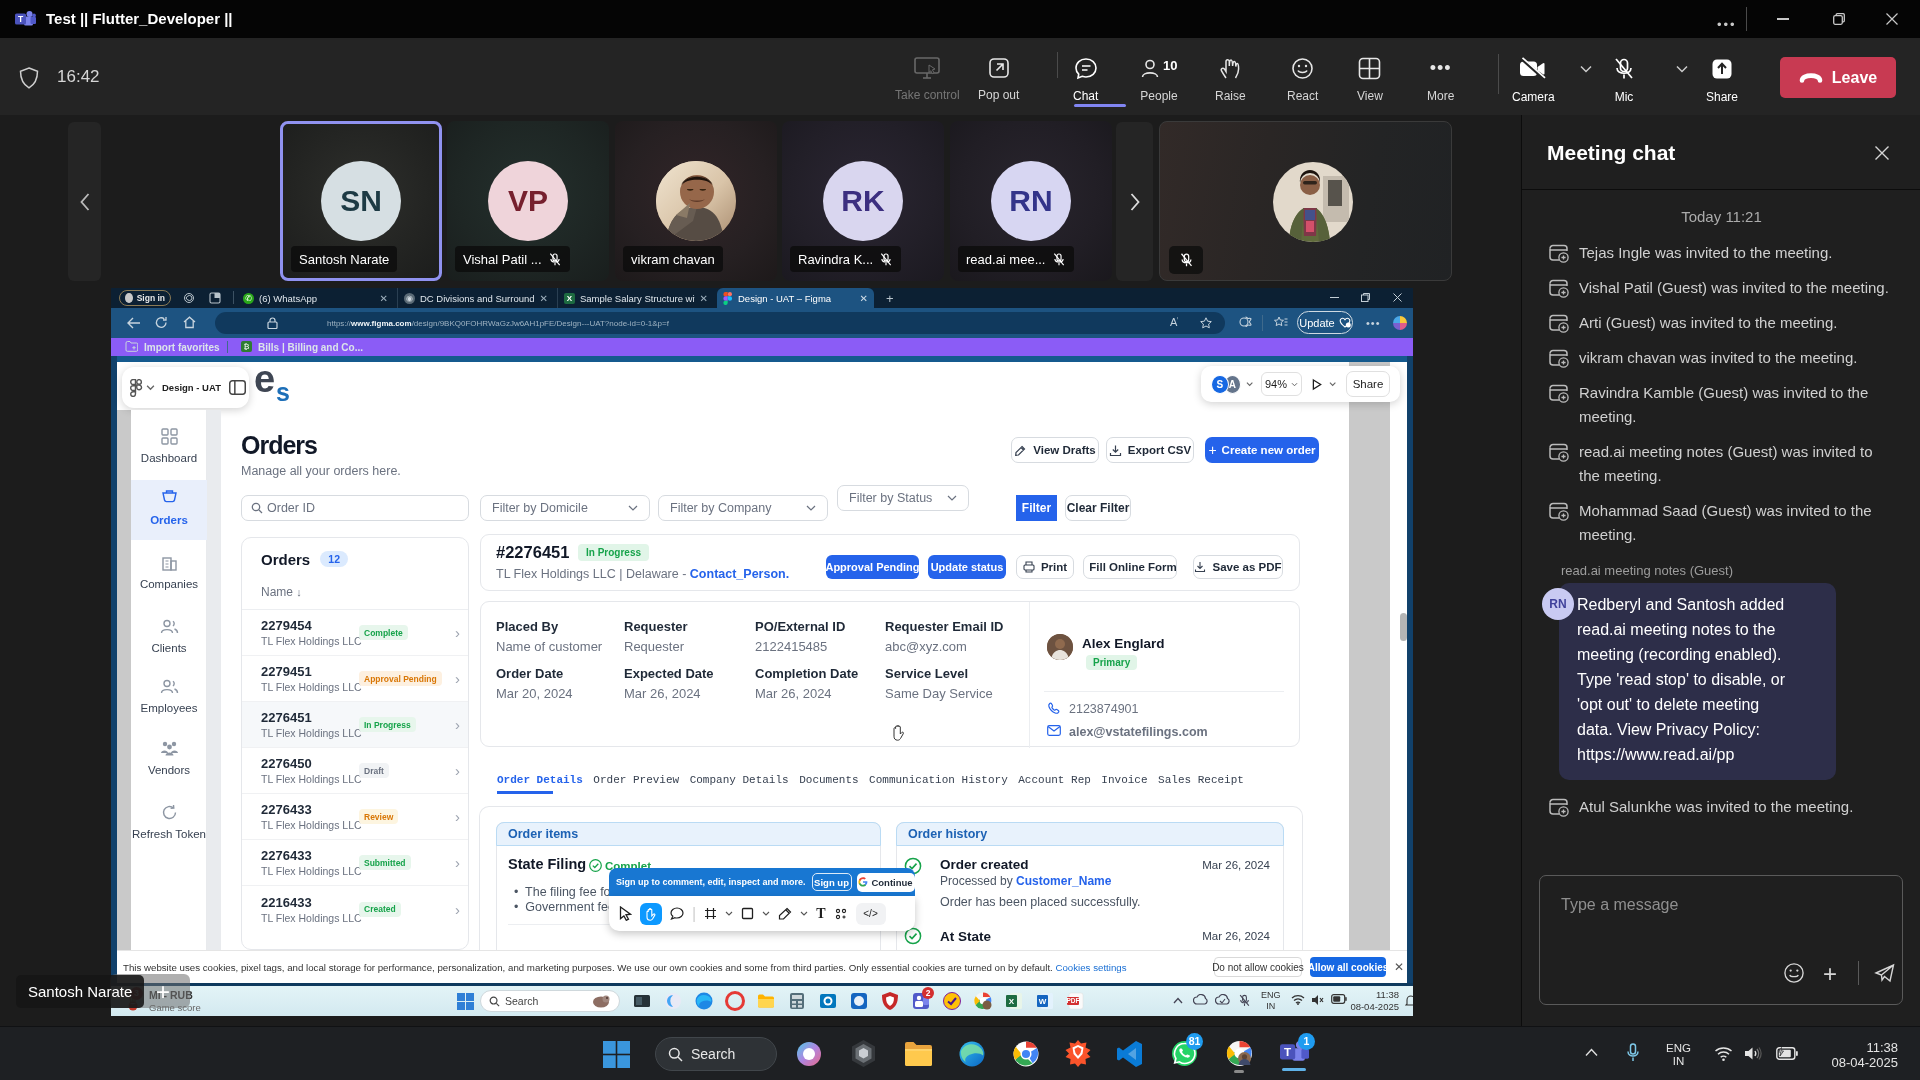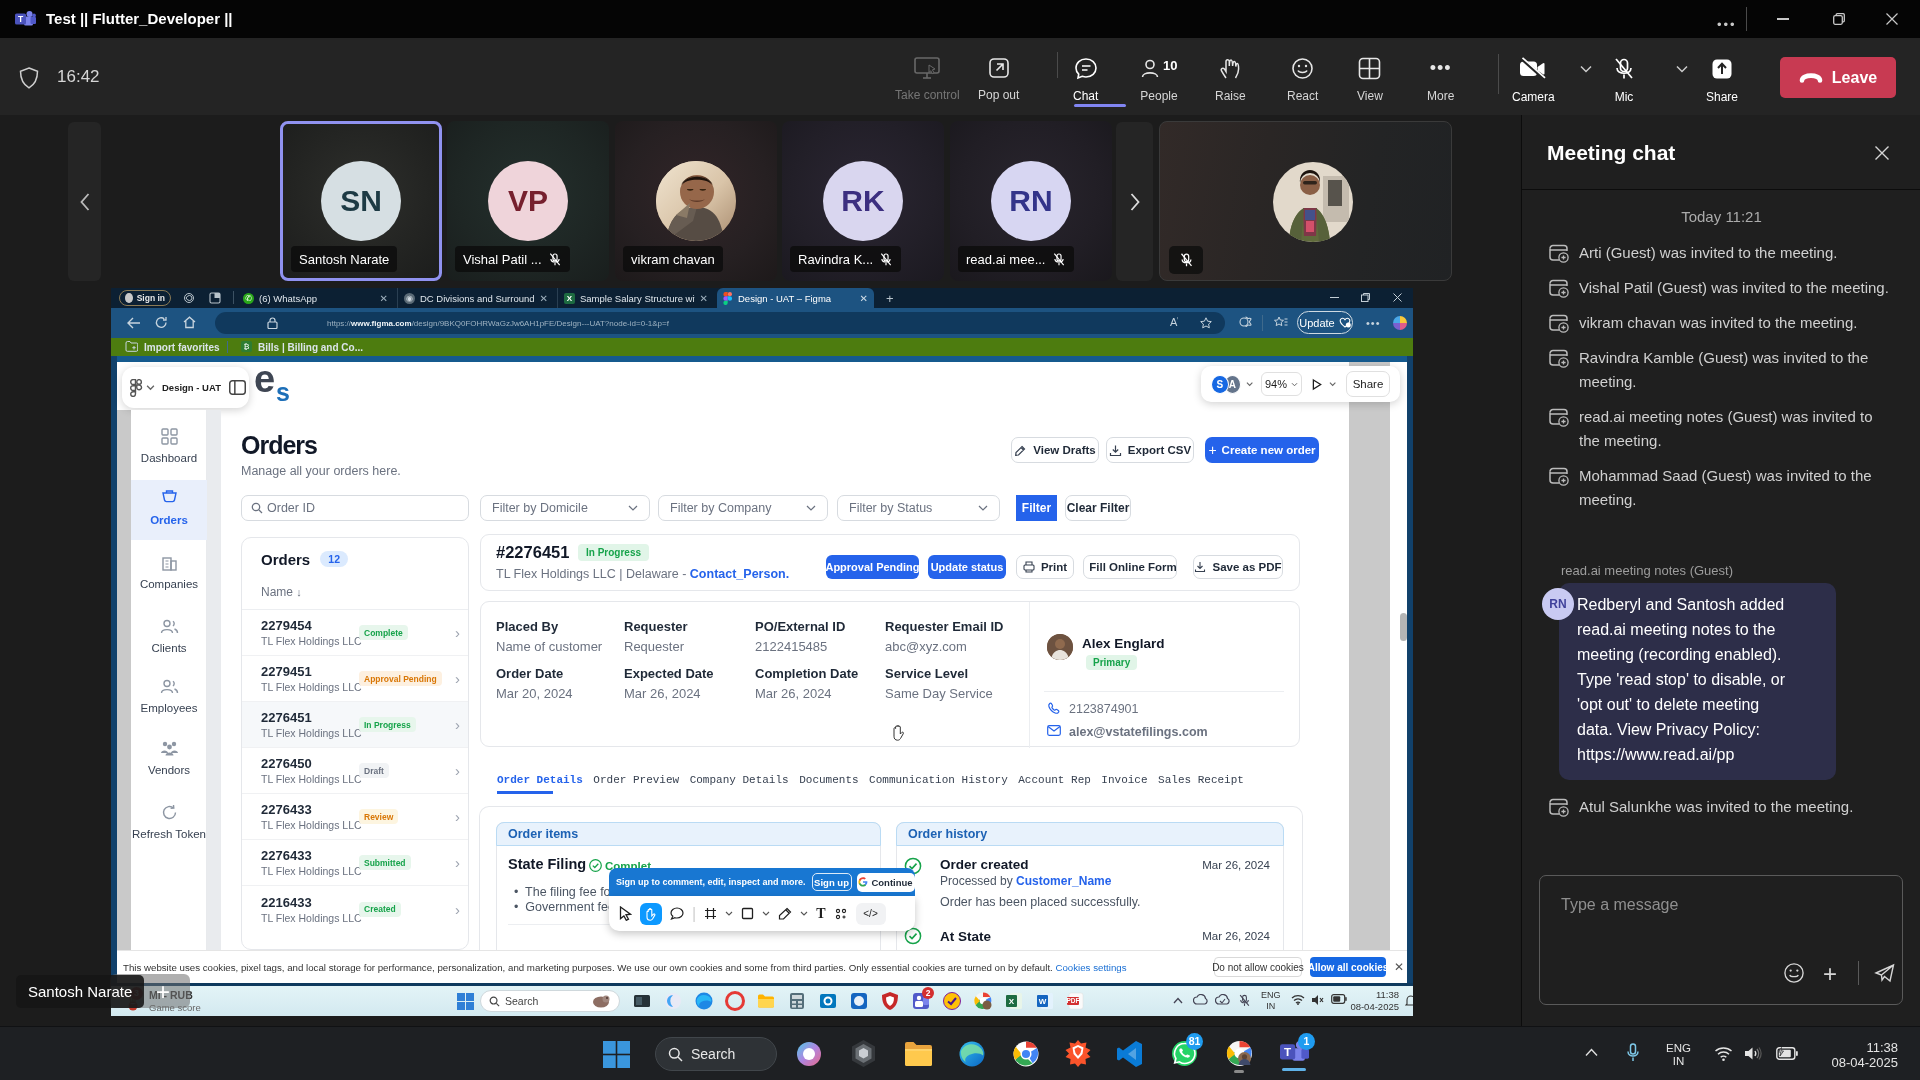--- a/index.html
+++ b/index.html
@@ -348,21 +348,21 @@
     </div>
     <div class="abs" style="left:1255px;top:9px;color:#c7d4de;font-size:11px;letter-spacing:1px;">•••</div>
     <svg class="abs" style="left:1281px;top:7px;" width="16" height="16" viewBox="0 0 16 16">
           <path d="M8 1 a7 7 0 0 1 7 7 l-7 0z" fill="#f8c83a"></path>
           <path d="M15 8 a7 7 0 0 1 -7 7 l0-7z" fill="#e05c8a"></path>
           <path d="M8 15 a7 7 0 0 1 -7 -7 l7 0z" fill="#7a5fd0"></path>
           <path d="M1 8 a7 7 0 0 1 7 -7 l0 7z" fill="#4aa8e8"></path>
         </svg>
   </div>
 
-  <div class="abs" style="left:0;top:50px;width:1302px;height:18px;background:#4d7c0f;">
+  <div class="abs" style="left:0;top:50px;width:1302px;height:18px;background:#8b5cf6;">
     <svg class="abs" style="left:14px;top:3px;" width="13" height="11" viewBox="0 0 13 11">
           <path d="M1 2 a1.5 1.5 0 0 1 1.5 -1.5 L5 0.5 L6 2 L11.5 2 a1.2 1.2 0 0 1 1.2 1.2 L12.7 9 a1.3 1.3 0 0 1 -1.3 1.3 L2.3 10.3 A1.3 1.3 0 0 1 1 9z M9 5 L9 8.5 M7.3 6.7 L10.7 6.7" fill="none" stroke="#c7d4de" stroke-width="1"></path>
         </svg>
     <div class="abs" style="left:33px;top:4px;color:#dbe4ea;font-size:10px;font-weight:600;">Import favorites</div>
     <div class="abs" style="left:116px;top:3px;width:1px;height:12px;background:#3f6a8c;"></div>
     <div class="abs" style="left:130px;top:3px;width:11px;height:11px;background:#2e7d32;border-radius:2px;color:#fff;font-size:8px;text-align:center;line-height:11px;">₿</div>
     <div class="abs" style="left:147px;top:4px;color:#dbe4ea;font-size:10px;font-weight:600;">Bills | Billing and Co...</div>
   </div>
 
   <div class="abs" style="left:0;top:68px;width:1302px;height:6px;background:#155a8e;"></div>
@@ -505,21 +505,21 @@
         <svg width="10" height="6" viewBox="0 0 10 6">
           <path d="M1 1 L5 5 L9 1" fill="none" stroke="#6b7280" stroke-width="1.2"></path>
         </svg>
       </div>
   <div class="abs selbox" style="left:547px;top:207px;width:170px;">
         <span>Filter by Company</span>
         <svg width="10" height="6" viewBox="0 0 10 6">
           <path d="M1 1 L5 5 L9 1" fill="none" stroke="#6b7280" stroke-width="1.2"></path>
         </svg>
       </div>
-  <div class="abs selbox" style="left:726px;top:207px;width:163px;gap:8px;">
+  <div class="abs selbox" style="left:726px;top:197px;width:132px;gap:8px;">
         <span>Filter by Status</span>
         <svg width="10" height="6" viewBox="0 0 10 6">
           <path d="M1 1 L5 5 L9 1" fill="none" stroke="#6b7280" stroke-width="1.2"></path>
         </svg>
       </div>
   <div class="abs" style="left:905px;top:207px;width:41px;height:26px;background:#2563eb;border-radius:0;color:#fff;font-size:12px;font-weight:600;display:flex;align-items:center;justify-content:center;">Filter</div>
   <div class="abs" style="left:954px;top:207px;width:66px;height:26px;background:#fff;border:1px solid #d7dbe0;border-radius:7px;color:#1f2937;font-size:12px;font-weight:600;display:flex;align-items:center;justify-content:center;">Clear Filter</div>
 
   <div class="abs" style="left:130px;top:249px;width:228px;height:413px;background:#fff;border:1px solid #e5e7eb;border-radius:10px;">
     <div style="padding:13px 0 0 19px;font-size:15px;font-weight:700;color:#111827;">Orders <span style="display:inline-block;margin-left:6px;background:#dbeafe;color:#2563eb;font-size:10.5px;font-weight:700;border-radius:9px;padding:2px 8px;position:relative;top:-2px;">12</span></div>
@@ -915,28 +915,35 @@
         </svg></div>
   <div class="abs" style="left:0;top:74px;width:399px;height:1px;background:#0c0c0c;"></div>
   <div class="abs" style="left:0;top:93px;width:399px;text-align:center;font-size:15px;color:#ababab;">Today 11:21</div>
   <div class="abs" style="left:0;top:126px;width:399px;">
     <div class="chatmsg"><svg class="cmicon" width="23" height="23" viewBox="0 0 23 23">
             <path d="M3 7.5 a3 3 0 0 1 3 -3 L17 4.5 a3 3 0 0 1 3 3 L20 10" fill="none" stroke="#bbb" stroke-width="1.5"></path>
             <path d="M3 7.5 L3 16 a3 3 0 0 0 3 3 L12 19" fill="none" stroke="#bbb" stroke-width="1.5"></path>
             <path d="M3 9 L20 9" stroke="#bbb" stroke-width="1.5"></path>
             <circle cx="16.5" cy="16.5" r="4.6" fill="none" stroke="#bbb" stroke-width="1.3"></circle>
             <path d="M16.5 14.4 L16.5 18.6 M14.4 16.5 L18.6 16.5" stroke="#bbb" stroke-width="1.3"></path>
-          </svg>Arti (Guest) was invited to the meeting.</div>
+          </svg>Tejas Ingle was invited to the meeting.</div>
     <div class="chatmsg"><svg class="cmicon" width="23" height="23" viewBox="0 0 23 23">
             <path d="M3 7.5 a3 3 0 0 1 3 -3 L17 4.5 a3 3 0 0 1 3 3 L20 10" fill="none" stroke="#bbb" stroke-width="1.5"></path>
             <path d="M3 7.5 L3 16 a3 3 0 0 0 3 3 L12 19" fill="none" stroke="#bbb" stroke-width="1.5"></path>
             <path d="M3 9 L20 9" stroke="#bbb" stroke-width="1.5"></path>
             <circle cx="16.5" cy="16.5" r="4.6" fill="none" stroke="#bbb" stroke-width="1.3"></circle>
             <path d="M16.5 14.4 L16.5 18.6 M14.4 16.5 L18.6 16.5" stroke="#bbb" stroke-width="1.3"></path>
           </svg>Vishal Patil (Guest) was invited to the meeting.</div>
+    <div class="chatmsg"><svg class="cmicon" width="23" height="23" viewBox="0 0 23 23">
+            <path d="M3 7.5 a3 3 0 0 1 3 -3 L17 4.5 a3 3 0 0 1 3 3 L20 10" fill="none" stroke="#bbb" stroke-width="1.5"></path>
+            <path d="M3 7.5 L3 16 a3 3 0 0 0 3 3 L12 19" fill="none" stroke="#bbb" stroke-width="1.5"></path>
+            <path d="M3 9 L20 9" stroke="#bbb" stroke-width="1.5"></path>
+            <circle cx="16.5" cy="16.5" r="4.6" fill="none" stroke="#bbb" stroke-width="1.3"></circle>
+            <path d="M16.5 14.4 L16.5 18.6 M14.4 16.5 L18.6 16.5" stroke="#bbb" stroke-width="1.3"></path>
+          </svg>Arti (Guest) was invited to the meeting.</div>
     <div class="chatmsg"><svg class="cmicon" width="23" height="23" viewBox="0 0 23 23">
             <path d="M3 7.5 a3 3 0 0 1 3 -3 L17 4.5 a3 3 0 0 1 3 3 L20 10" fill="none" stroke="#bbb" stroke-width="1.5"></path>
             <path d="M3 7.5 L3 16 a3 3 0 0 0 3 3 L12 19" fill="none" stroke="#bbb" stroke-width="1.5"></path>
             <path d="M3 9 L20 9" stroke="#bbb" stroke-width="1.5"></path>
             <circle cx="16.5" cy="16.5" r="4.6" fill="none" stroke="#bbb" stroke-width="1.3"></circle>
             <path d="M16.5 14.4 L16.5 18.6 M14.4 16.5 L18.6 16.5" stroke="#bbb" stroke-width="1.3"></path>
           </svg>vikram chavan was invited to the meeting.</div>
     <div class="chatmsg"><svg class="cmicon" width="23" height="23" viewBox="0 0 23 23">
             <path d="M3 7.5 a3 3 0 0 1 3 -3 L17 4.5 a3 3 0 0 1 3 3 L20 10" fill="none" stroke="#bbb" stroke-width="1.5"></path>
             <path d="M3 7.5 L3 16 a3 3 0 0 0 3 3 L12 19" fill="none" stroke="#bbb" stroke-width="1.5"></path>

